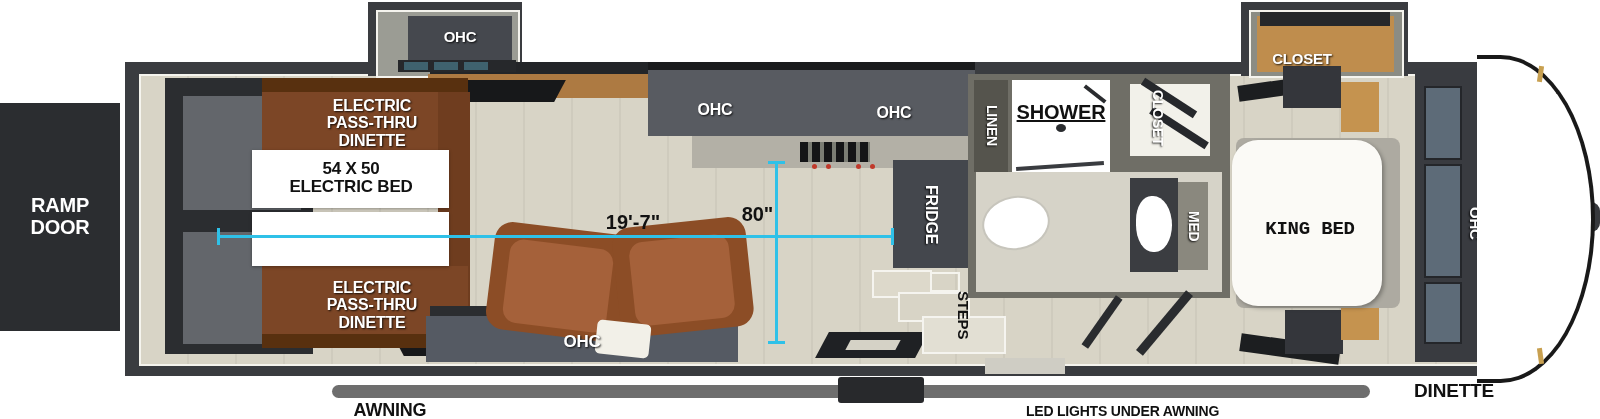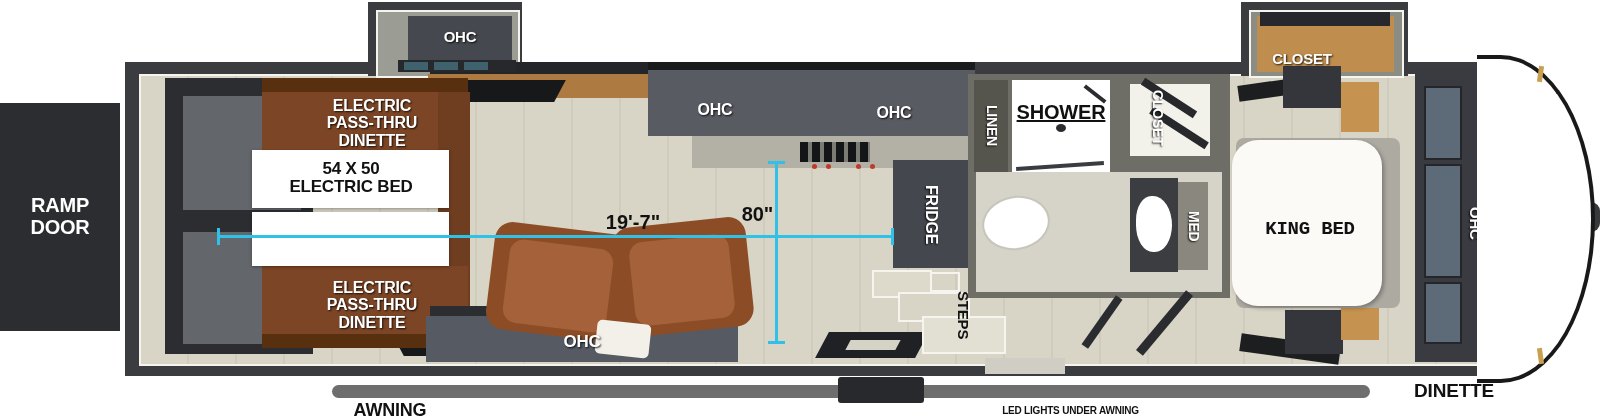--- a/index.html
+++ b/index.html
@@ -21,21 +21,21 @@
 
 <div id="stage">
 
   <div class="abs" style="left:0;top:103px;width:120px;height:228px;background:#2b2d30;"></div>
   <div class="lbl white" style="left:8px;top:192px;width:104px;height:50px;font-size:20px;text-shadow:none;z-index:5;">RAMP
 DOOR</div>
 
   <div class="abs" style="left:332px;top:385px;width:1038px;height:13px;background:#6e6e6e;border-radius:7px;"></div>
   <div class="abs" style="left:838px;top:377px;width:86px;height:26px;background:#28292c;border-radius:3px;"></div>
   <div class="lbl black" style="left:345px;top:402px;width:90px;height:17px;font-size:18px;">AWNING</div>
-  <div class="lbl black" style="left:968px;top:404px;width:205px;height:15px;font-size:10px;">LED LIGHTS UNDER AWNING</div>
+  <div class="lbl black" style="left:1020px;top:404px;width:205px;height:15px;font-size:14px;">LED LIGHTS UNDER AWNING</div>
 
   <div class="abs" style="left:125px;top:62px;width:1375px;height:314px;background:#3a3c40;"></div>
   <div class="abs" style="left:139px;top:74px;width:1345px;height:288px;background:#d8d4c6;border:2px solid #f5f4ee;
               background-image:repeating-linear-gradient(90deg,transparent 0 46px,rgba(0,0,0,.045) 46px 48px);"></div>
 
   <div class="abs" style="left:165px;top:78px;width:148px;height:276px;background:#2b2d30;z-index:4;"></div>
   <div class="abs" style="left:183px;top:96px;width:118px;height:114px;background:#63666b;z-index:5;"></div>
   <div class="abs" style="left:183px;top:232px;width:118px;height:112px;background:#63666b;z-index:5;"></div>
   <div class="abs" style="left:402px;top:80px;width:158px;height:22px;background:#17181a;transform:skewX(-28deg);z-index:5;"></div>
   <div class="abs" style="left:398px;top:334px;width:165px;height:22px;background:#17181a;transform:skewX(28deg);z-index:5;"></div>

